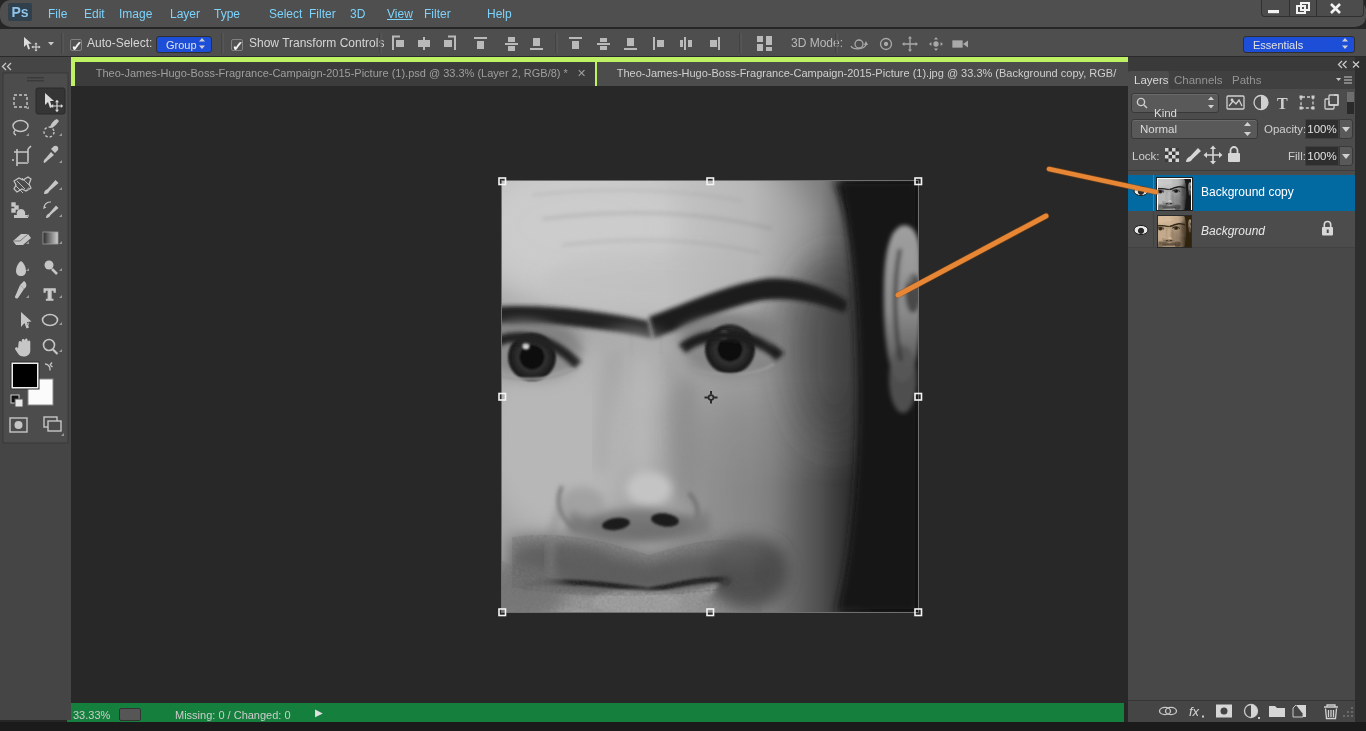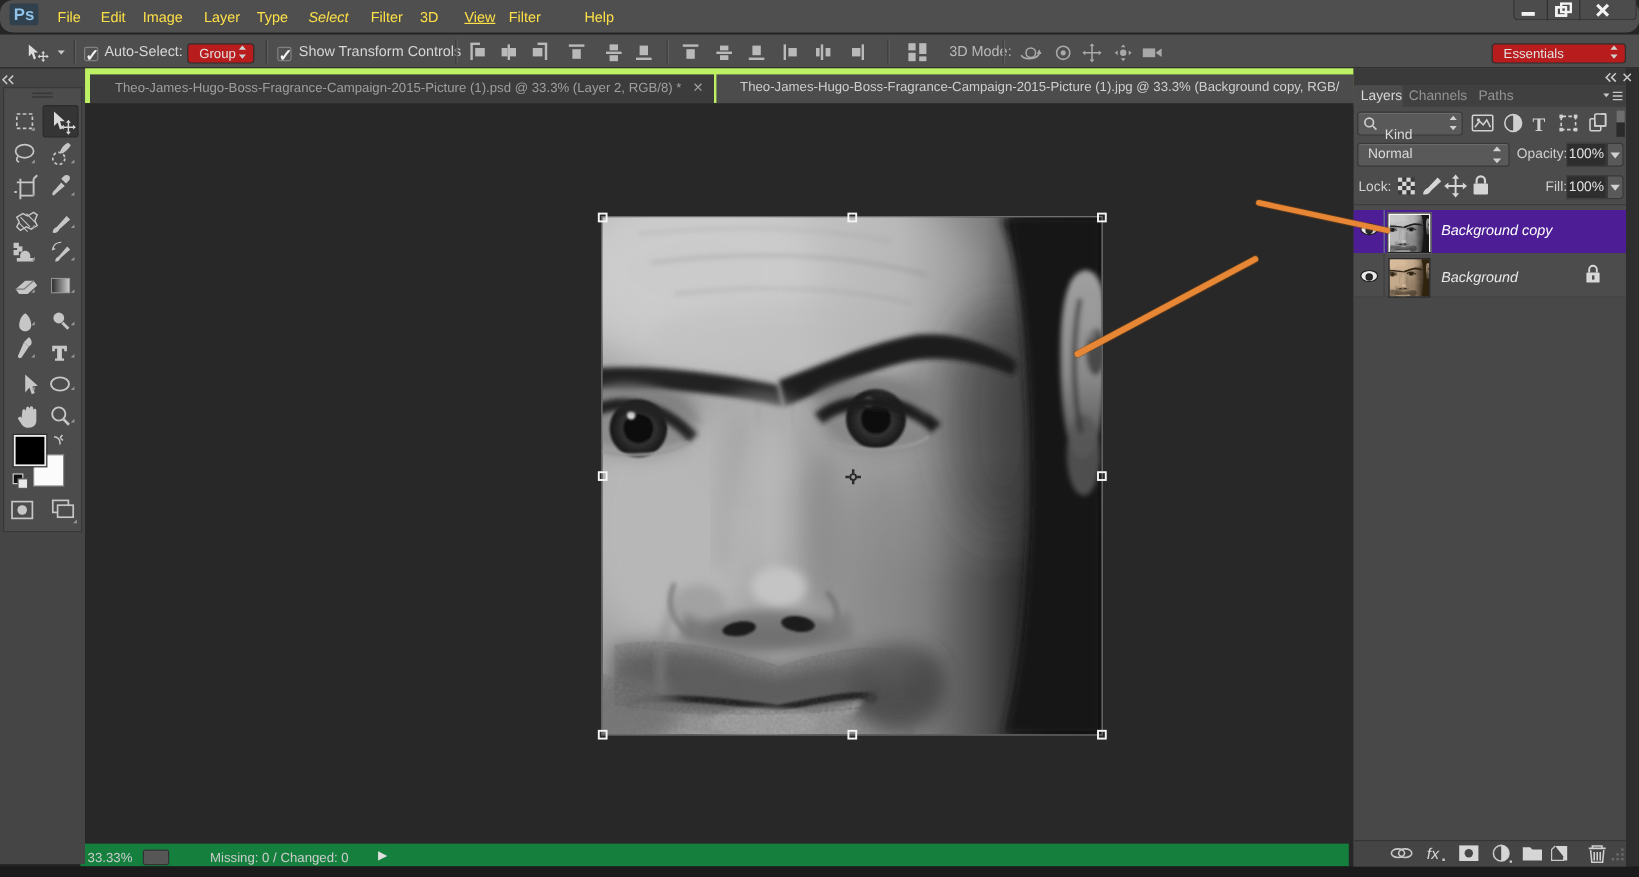--- a/index.html
+++ b/index.html
@@ -1,44 +1,44 @@
 <!DOCTYPE html>
 <html><head>
 <meta charset="utf-8">
 <style>
   * { margin:0; padding:0; box-sizing:border-box; }
   html,body { width:1366px; height:731px; overflow:hidden; background:#262626;
     font-family:"Liberation Sans", sans-serif; }
   .abs { position:absolute; }
   #titlebar { position:absolute; left:0; top:0; width:1366px; height:28px; background:#4f4f4f; border-bottom:1px solid #262626;border-radius:11px; }
   #pslogo { position:absolute; left:8px; top:3px; width:24px; height:18px; background:#30404c; color:#8fc3ea; font-weight:bold; font-size:14px; text-align:center; line-height:18px; border-radius:2px; }
-  .menu { position:absolute; top:7px; font-size:12px; color:#fde047; }
+  .menu { position:absolute; top:7px; font-size:12px; color:#7dd3fc; }
   #optionsbar { position:absolute; left:0; top:29px; width:1366px; height:28px; background:#4e4e4e; border-bottom:1px solid #2a2a2a; }
   .obtext { position:absolute; font-size:12px; color:#d6d6d6; top:7px; }
   .checkbox { position:absolute; top:10px; width:12px; height:12px; background:#525252; border:1px solid #818181; border-radius:2px; color:#f2f2f2; font-size:14px; line-height:12px; text-align:center; font-weight:bold; }
-  .dropdown { position:absolute; background:#b91c1c; border:1px solid #2f2f2f; border-radius:3px; font-size:12px; color:#e2e2e2; }
+  .dropdown { position:absolute; background:#1d4ed8; border:1px solid #2f2f2f; border-radius:3px; font-size:12px; color:#e2e2e2; }
   #tabbar { position:absolute; left:71px; top:57px; width:1057px; height:29px; background:#bef264;text-align:center; }
   .tab { position:absolute; top:5px; height:24px; font-size:11px; white-space:nowrap; overflow:hidden; }
   #canvas { position:absolute; left:71px; top:86px; width:1057px; height:617px; background:#282828; }
   #statusbar { position:absolute; left:67px; top:703px; width:1057px; height:19px; background:#15803d; color:#cccccc; font-size:11px;text-align:right; }
   #blackbottom { position:absolute; left:0; top:722px; width:1366px; height:9px; background:#1b1b1b; }
   #rightpanel { position:absolute; left:1128px; top:57px; width:227px; height:665px; background:#4c4c4c; }
   #rightstrip { position:absolute; left:1355px; top:57px; width:11px; height:665px; background:#2e2e2e; }
 </style>
 </head>
 <body>
 
 <div id="titlebar">
   <div id="pslogo">Ps</div>
   <div class="menu" style="left:48px;">File</div>
   <div class="menu" style="left:84px;">Edit</div>
   <div class="menu" style="left:119px;">Image</div>
   <div class="menu" style="left:170px;">Layer</div>
   <div class="menu" style="left:214px;">Type</div>
-  <div class="menu" style="left:257px;font-style:italic;">Select</div>
+  <div class="menu" style="left:269px;">Select</div>
   <div class="menu" style="left:309px;">Filter</div>
   <div class="menu" style="left:350px;">3D</div>
   <div class="menu" style="left:387px;text-decoration:underline;">View</div>
   <div class="menu" style="left:424px;">Filter</div>
   <div class="menu" style="left:487px;">Help</div>
   <div class="abs" style="left:1261px; top:0; width:103px; height:17px; background:#4c4c4c; border:1px solid #303030; border-top:none; border-radius:0 0 4px 4px;"></div>
   <div class="abs" style="left:1289px; top:0; width:1px; height:17px; background:#303030;"></div>
   <div class="abs" style="left:1316px; top:0; width:1px; height:17px; background:#303030;"></div>
   <svg class="abs" style="left:1261px; top:0;" width="103" height="17" viewBox="0 0 103 17">
     <rect x="7" y="10" width="11" height="3.2" fill="#f2f2f2"></rect>
@@ -884,21 +884,21 @@
   <div class="abs" style="left:136px; top:66px; font-size:11.5px; color:#cfcfcf;">Opacity:</div>
   <div class="abs" style="left:177px; top:62px; width:34px; height:20px; background:#2e2e2e; border:1px solid #404040; color:#e2e2e2; font-size:11.5px; text-align:center; padding-top:3px;">100%</div>
   <div class="abs" style="left:211px; top:62px; width:14px; height:20px; background:#595959; border:1px solid #393939; border-radius:0 3px 3px 0;"></div>
 
   <div class="abs" style="left:4px; top:93px; font-size:11.5px; color:#cfcfcf;">Lock:</div>
   <div class="abs" style="left:160px; top:93px; font-size:11.5px; color:#cfcfcf;">Fill:</div>
   <div class="abs" style="left:177px; top:89px; width:34px; height:20px; background:#2e2e2e; border:1px solid #404040; color:#e2e2e2; font-size:11.5px; text-align:center; padding-top:3px;">100%</div>
   <div class="abs" style="left:211px; top:89px; width:14px; height:20px; background:#595959; border:1px solid #393939; border-radius:0 3px 3px 0;"></div>
   <div class="abs" style="left:0; top:113px; width:227px; height:1px; background:#3c3c3c;"></div>
 
-  <div class="abs" style="left:0; top:118px; width:227px; height:36px; background:#4c1d95;font-style:italic;">
+  <div class="abs" style="left:0; top:118px; width:227px; height:36px; background:#0369a1;">
     <div class="abs" style="left:25px; top:0; width:1px; height:36px; background:#67758a;"></div>
     <div class="abs" style="left:73px; top:10px; font-size:12px; color:#ffffff;">Background copy</div>
   </div>
 
   <div class="abs" style="left:0; top:154px; width:227px; height:37px; background:#4c4c4c; border-bottom:1px solid #424242;">
     <div class="abs" style="left:25px; top:0; width:1px; height:37px; background:#404040;"></div>
     <div class="abs" style="left:73px; top:13px; font-size:12px; color:#e8e8e8; font-style:italic;">Background</div>
   </div>
 
   <div class="abs" style="left:0; top:191px; width:227px; height:452px; background:#484848;"></div>

